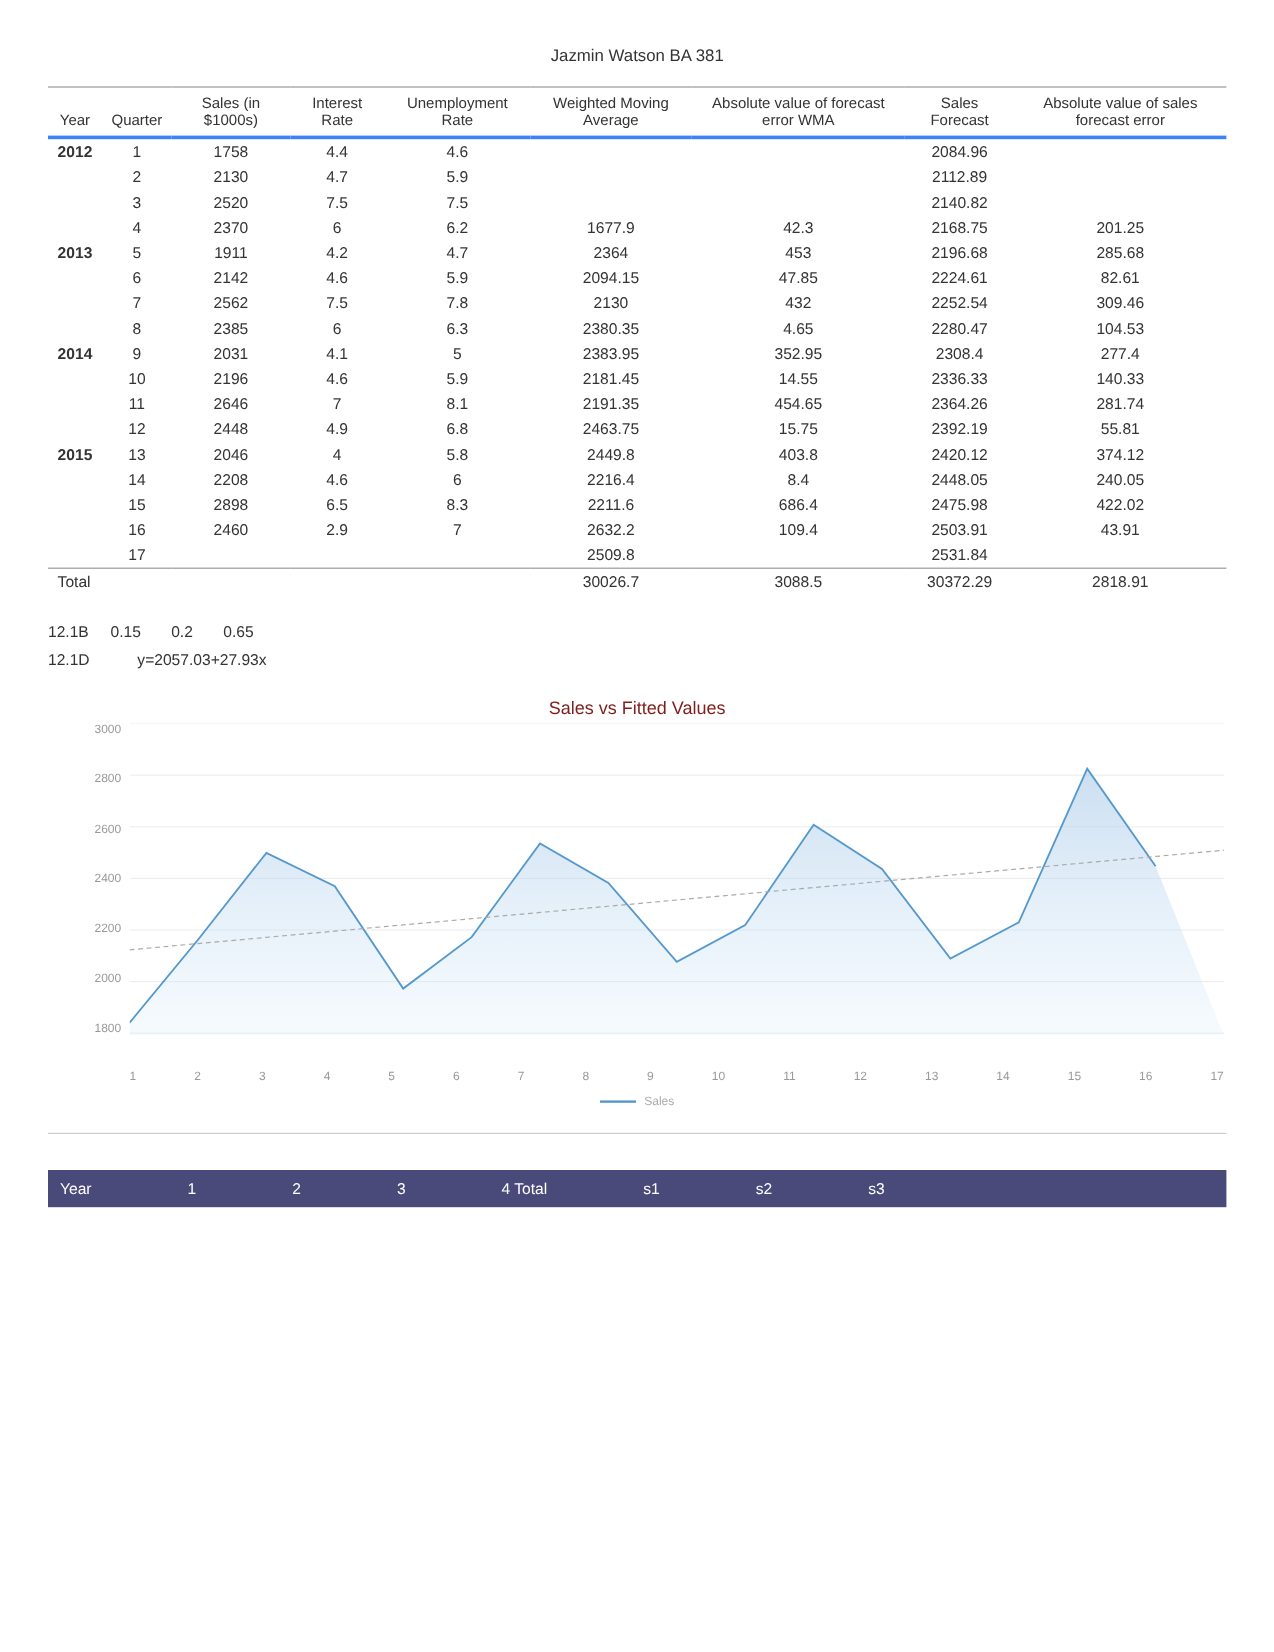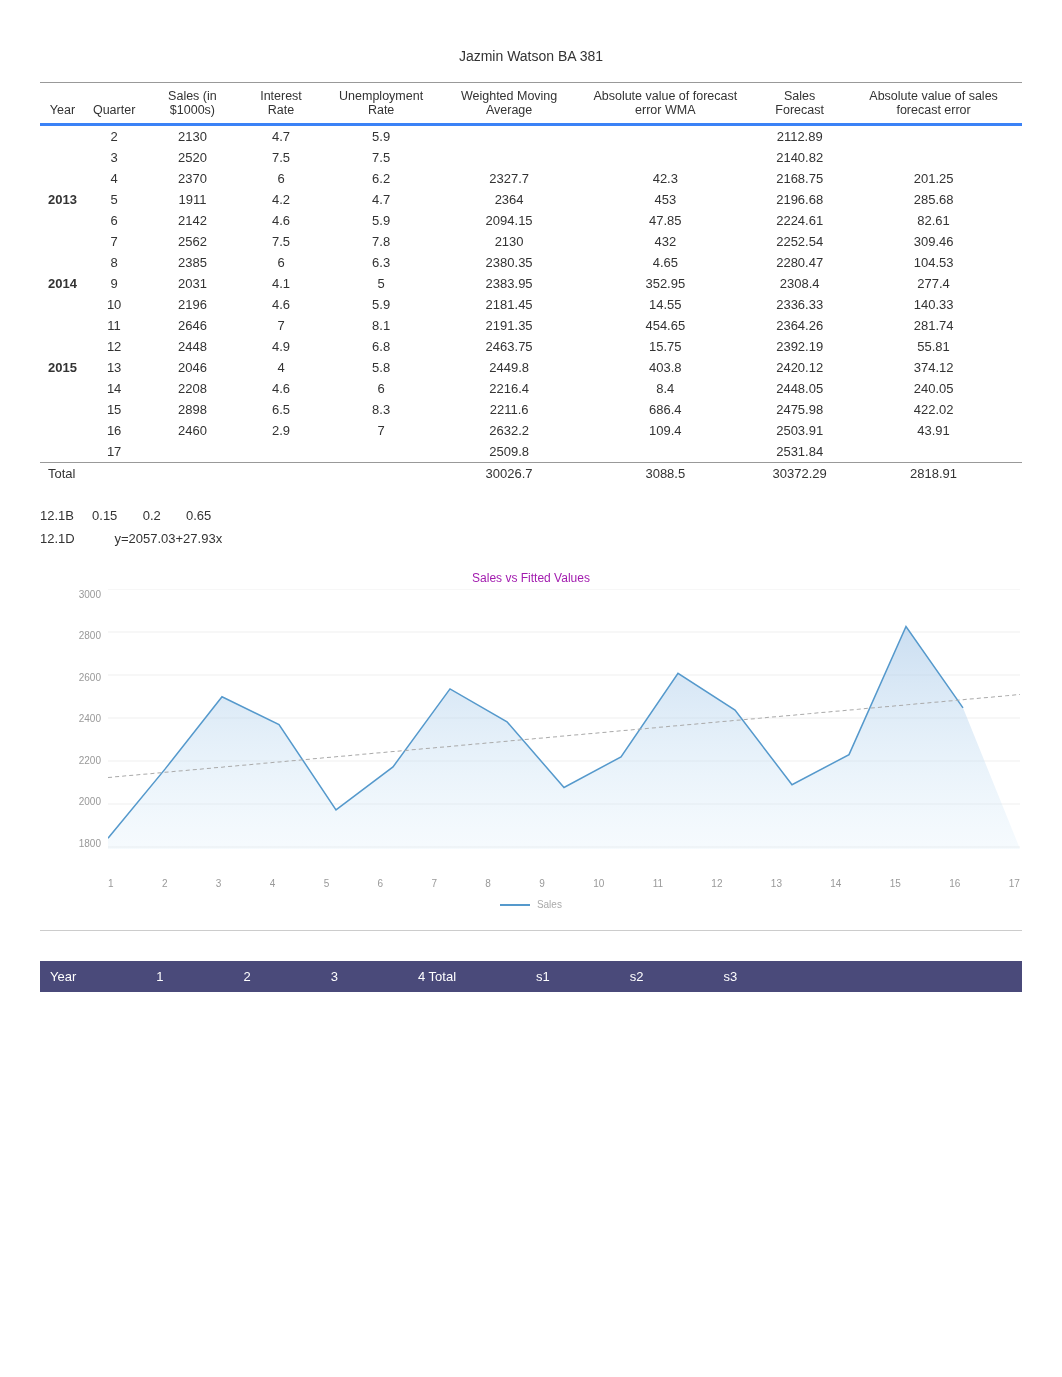--- a/index.html
+++ b/index.html
@@ -5,21 +5,22 @@
     * { box-sizing: border-box; margin: 0; padding: 0; }
     body {
       font-family: Arial, sans-serif;
       font-size: 13px;
       background: #fff;
       color: #333;
       width: 1062px;
       min-height: 1377px;
     }
     .page-container {
-      padding: 48px 40px;
+      padding: 14px 40px;
+      margin-top: 24px;
     }
     .page-title {
       text-align: center;
       font-size: 14px;
       margin-bottom: 18px;
       font-weight: normal;
     }
     table {
       width: 100%;
       border-collapse: collapse;
@@ -108,20 +109,31 @@
         <th>Sales (in $1000s)</th>
         <th>Interest Rate</th>
         <th>Unemployment Rate</th>
         <th>Weighted Moving Average</th>
         <th>Absolute value of forecast error WMA</th>
         <th>Sales Forecast</th>
         <th>Absolute value of sales forecast error</th>
       </tr>
     </thead>
     <tbody id="table-body">
+    <tr>
+          <td class="year-cell" style="font-weight: bold;">2012</td>
+          <td>1</td>
+          <td>1758</td>
+          <td>4.4</td>
+          <td>4.6</td>
+          <td></td>
+          <td></td>
+          <td>2084.96</td>
+          <td></td>
+        </tr>
         <tr>
           <td class="year-cell"></td>
           <td>2</td>
           <td>2130</td>
           <td>4.7</td>
           <td>5.9</td>
           <td></td>
           <td></td>
           <td>2112.89</td>
           <td></td>
@@ -136,21 +148,21 @@
           <td></td>
           <td>2140.82</td>
           <td></td>
         </tr>
         <tr>
           <td class="year-cell"></td>
           <td>4</td>
           <td>2370</td>
           <td>6</td>
           <td>6.2</td>
-          <td>2327.7</td>
+          <td>1677.9</td>
           <td>42.3</td>
           <td>2168.75</td>
           <td>201.25</td>
         </tr>
         <tr>
           <td class="year-cell" style="font-weight: bold;">2013</td>
           <td>5</td>
           <td>1911</td>
           <td>4.2</td>
           <td>4.7</td>
@@ -312,21 +324,21 @@
       <span>0.2</span>&nbsp;&nbsp;&nbsp;&nbsp;&nbsp;&nbsp;
       <span>0.65</span>
     </div>
     <div>
       <span>12.1D</span>&nbsp;&nbsp;&nbsp;&nbsp;&nbsp;&nbsp;&nbsp;&nbsp;&nbsp;&nbsp;
       <span>y=2057.03+27.93x</span>
     </div>
   </div>
 
   <div style="margin: 20px 0; position: relative;">
-    <div class="chart-title" style="color:#a21caf; font-size:12px; text-align:center; margin-bottom:4px;">Sales vs Fitted Values</div>
+    <div class="chart-title" style="color:#7f1d1d; font-size:15px; text-align:center; margin-bottom:4px;">Sales vs Fitted Values</div>
     <div style="position:relative; height:280px; margin-left:10px;">
       <div class="y-axis-labels" style="position:absolute;left:0;top:0;height:260px;width:55px;display:flex;flex-direction:column;justify-content:space-between;align-items:flex-end;padding-right:4px;font-size:10px;color:#999;">
         <span>3000</span>
         <span>2800</span>
         <span>2600</span>
         <span>2400</span>
         <span>2200</span>
         <span>2000</span>
         <span>1800</span>
       </div>

